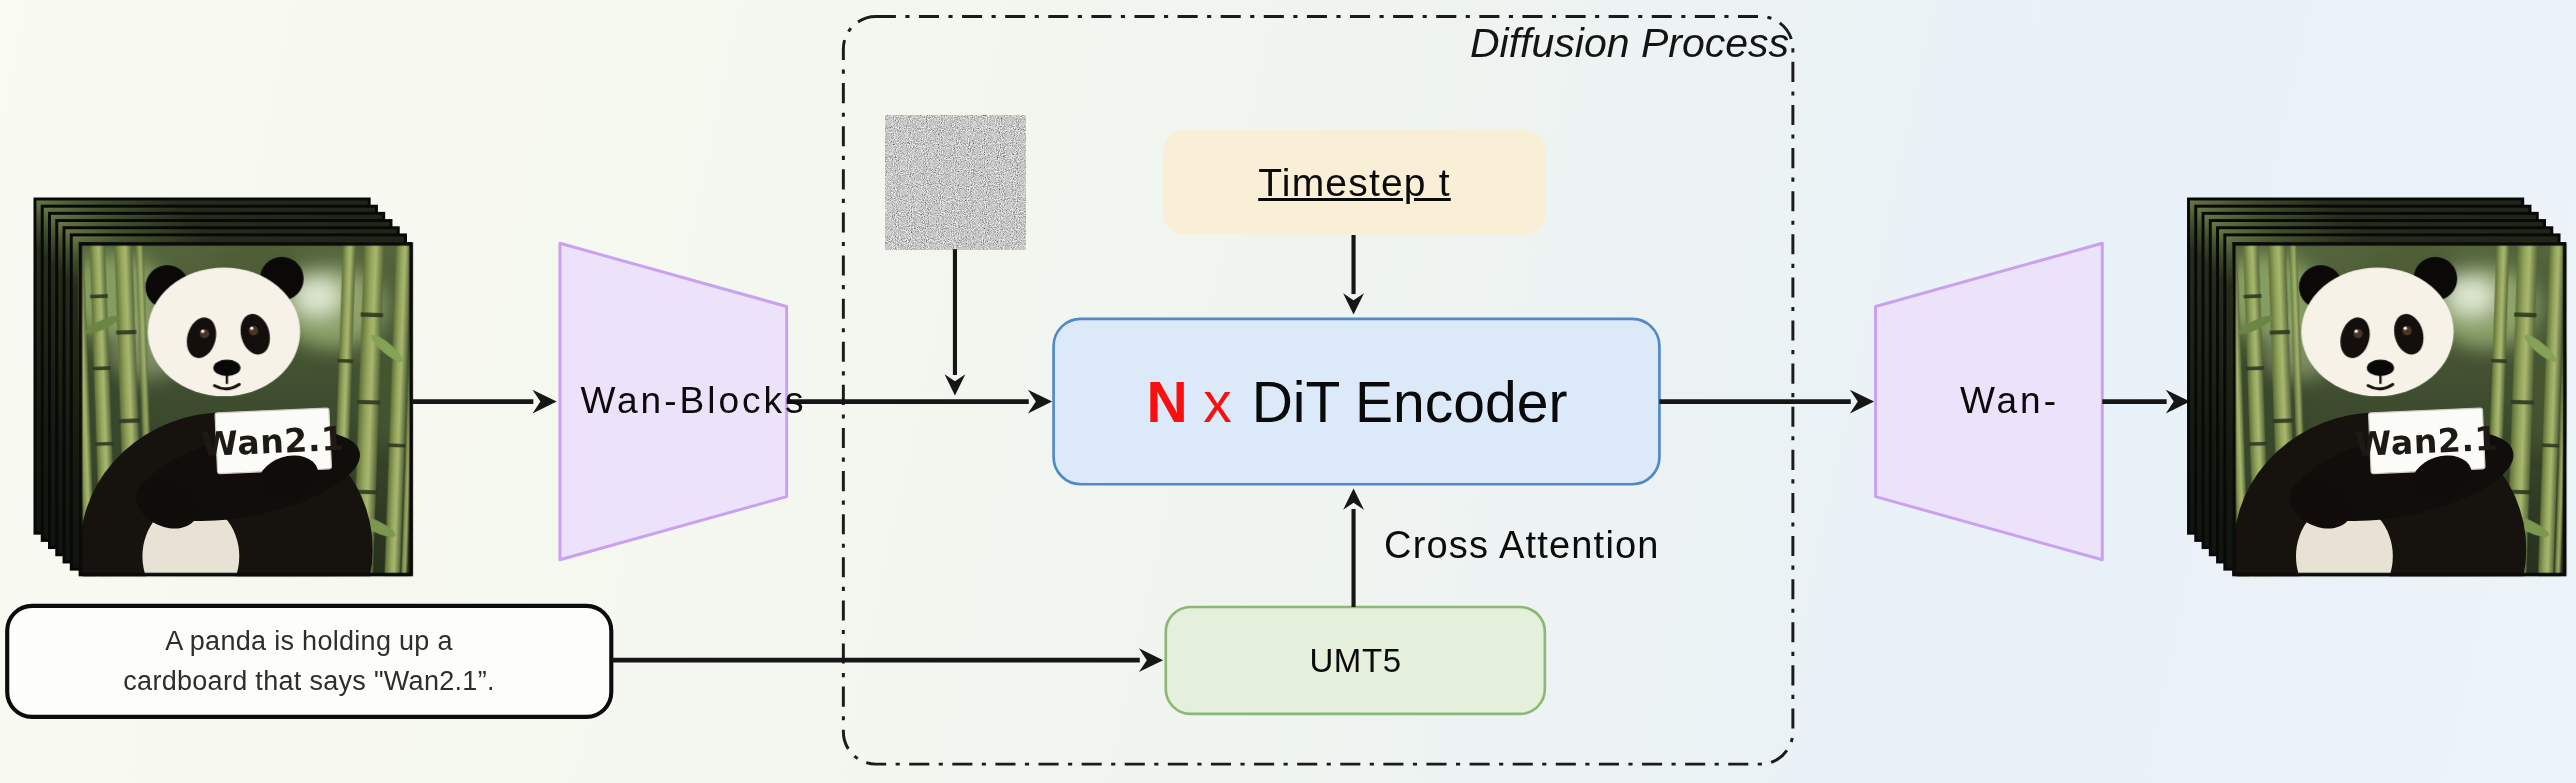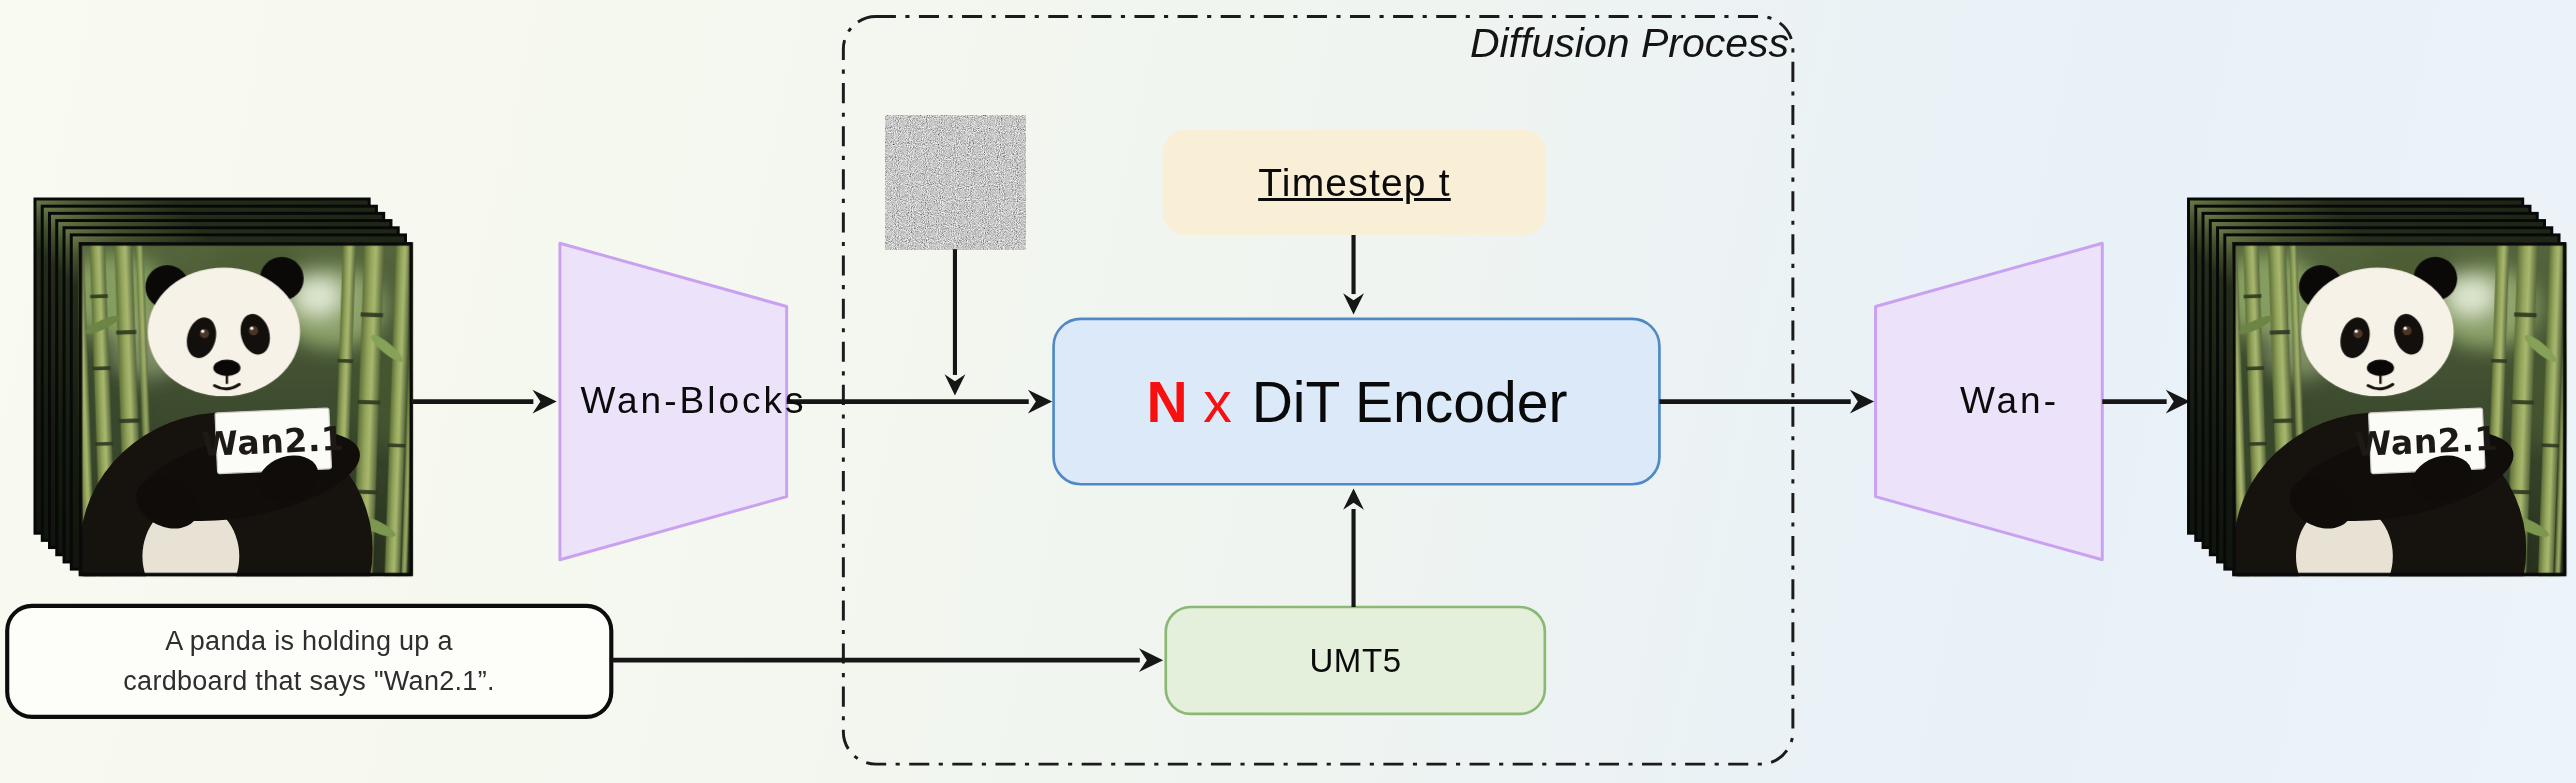--- a/index.html
+++ b/index.html
@@ -213,20 +213,21 @@
 </div>
 
 <div class="lbl timestep-label">
   <span>Timestep t</span>
 </div>
 
 <div class="lbl umt5-label">
   <span>UMT5</span>
 </div>
 
+<div class="lbl cross-label">Cross Attention</div>
 
 <div class="lbl prompt-label">
   <div>A panda is holding up a</div>
   <div>cardboard that says "Wan2.1”.</div>
 </div>
 
 </div>
 
 
 </body></html>

